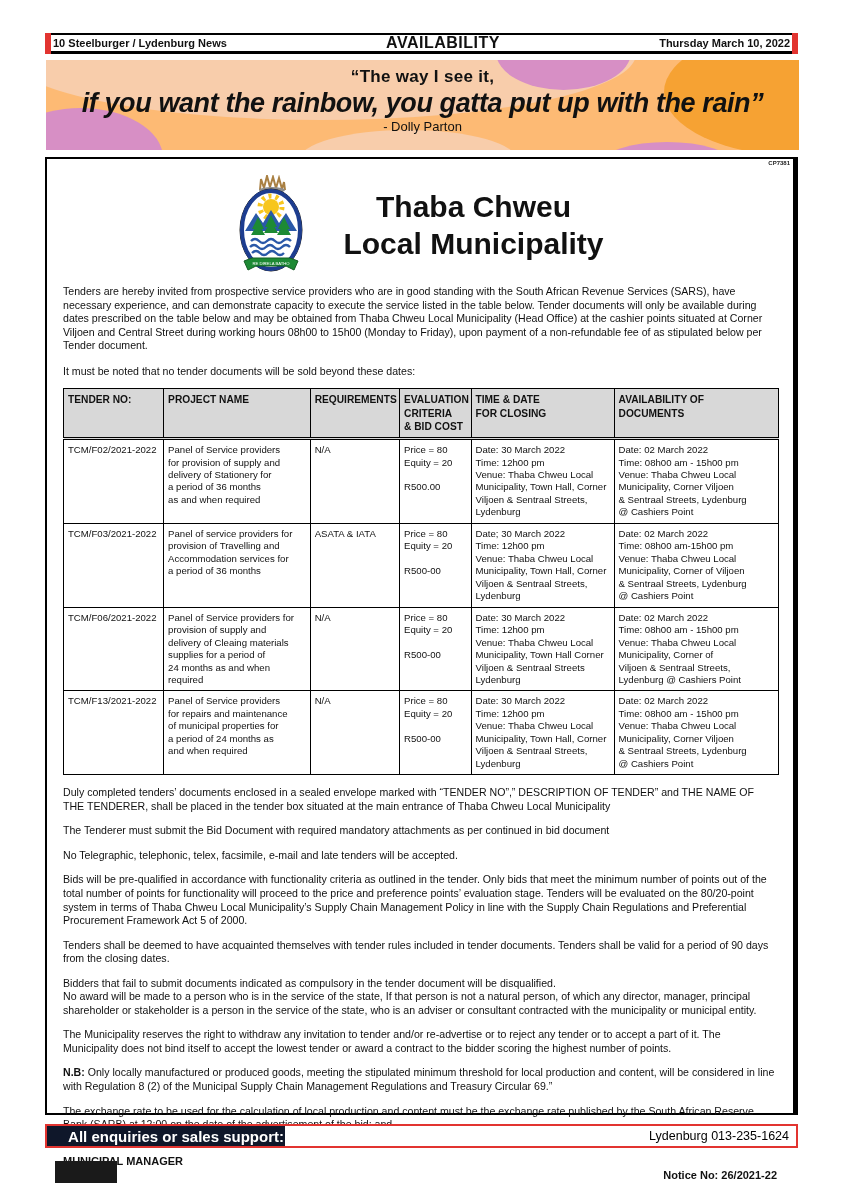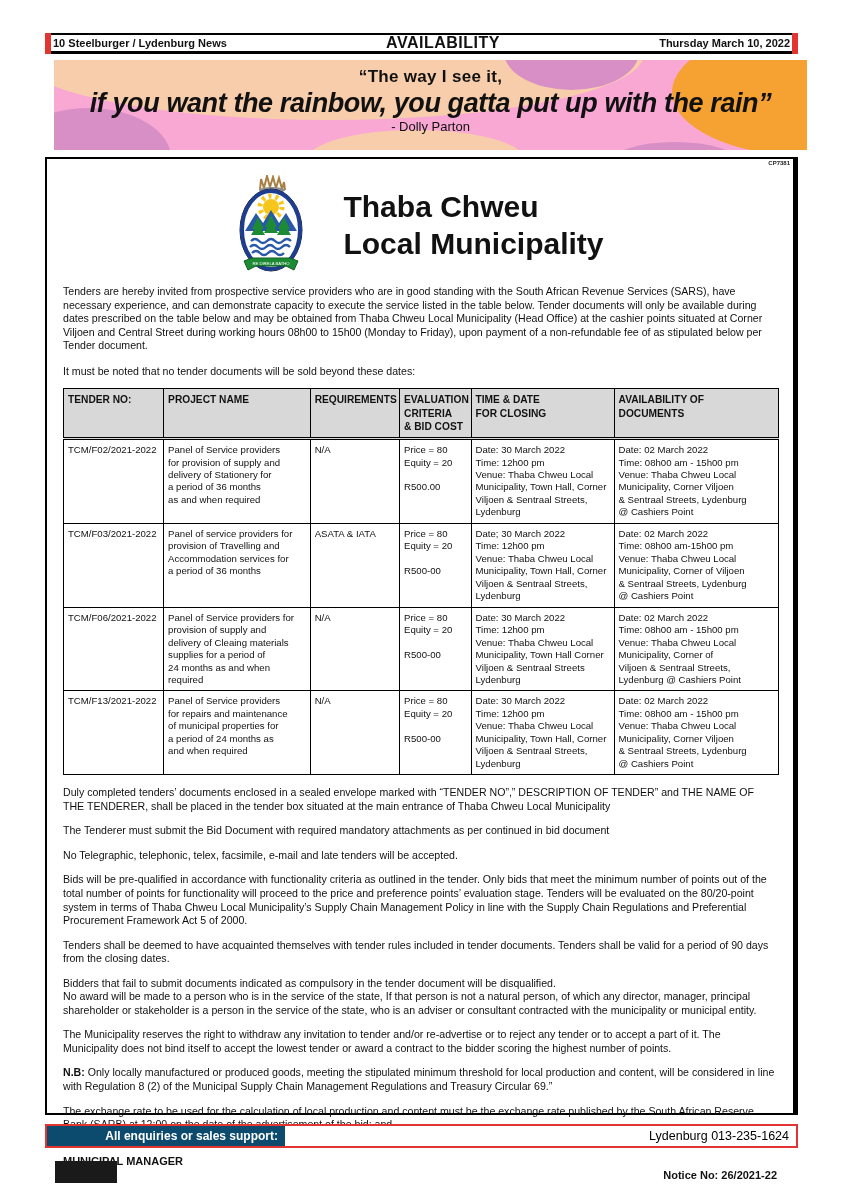--- a/index.html
+++ b/index.html
@@ -14,22 +14,22 @@
     padding:0 8px;
   }
   .page-header .cap { position:absolute; top:-2px; bottom:-3px; width:6px; background:#e23430; }
   .page-header .cap.left { left:0; }
   .page-header .cap.right { right:0; }
   .ph-left, .ph-right { font-size:11px; font-weight:bold; }
   .ph-center { font-size:16px; font-weight:bold; letter-spacing:.5px; }
 
   
   .banner {
-    position:absolute; left:54px; top:60px; width:753px; height:90px;
-    background:#f9a8d4; overflow:hidden;
+    position:absolute; left:46px; top:60px; width:753px; height:90px;
+    background:#fdba74; overflow:hidden;
   }
   .blob { position:absolute; border-radius:50%; }
   .blob.peach1 { left:-40px; top:-72px; width:630px; height:132px; background:#f8cdab; }
   .blob.pinktop { left:450px; top:-46px; width:135px; height:76px; background:#d78fc5; }
   .blob.orange { left:618px; top:-32px; width:270px; height:128px; background:#f6a233; }
   .blob.pinkbl { left:-48px; top:48px; width:165px; height:100px; background:#d78fc5; }
   .blob.peachb { left:252px; top:70px; width:220px; height:62px; background:#f8cdab; }
   .blob.pinkbr { left:556px; top:82px; width:130px; height:42px; background:#d78fc5; }
   .banner-text { position:relative; z-index:2; text-align:center; padding-top:7px; }
   .bt-line1 { font-size:17px; font-weight:bold; letter-spacing:.3px; }
@@ -39,21 +39,21 @@
   
   .notice {
     position:absolute; left:45px; top:157px; width:753px; height:958px;
     background:#fff; border:2px solid #000; border-right:5px solid #000;
     padding:10px 12px 0 12px;
   }
   .corner-code { position:absolute; top:1px; right:3px; font-size:6px; font-weight:bold; color:#222; }
 
   .masthead { display:flex; justify-content:center; align-items:center; margin-top:6px; }
   .crest { width:70px; height:100px; flex:0 0 auto; }
-  .muni-title { margin-left:37px; font-weight:bold; font-size:30px; line-height:37px; }
+  .muni-title { margin-left:37px; text-align:center; font-weight:bold; font-size:30px; line-height:37px; }
 
   .body-text { font-size:10.6px; line-height:1.28; margin:11px 4px 0 4px; white-space:pre-line; }
   .intro { margin-top:10px; }
   .note-line { margin-top:12px; }
 
   table.tenders { width:calc(100% - 6px); margin:10px 3px 0 4px; border-collapse:collapse; table-layout:fixed; }
   table.tenders th, table.tenders td {
     border:1px solid #000; vertical-align:top; text-align:left;
     font-size:9.6px; line-height:1.3; padding:4px 4px; white-space:pre-line;
   }
@@ -62,22 +62,22 @@
   col.c1{width:14%} col.c2{width:20.5%} col.c3{width:12.5%} col.c4{width:10%} col.c5{width:20%} col.c6{width:23%}
 
   .sig-row { display:flex; justify-content:space-between; margin:10px 4px 0 4px; font-size:11px; font-weight:bold; line-height:1.25; }
   .notice-no { align-self:flex-end; }
 
   
   .footer-bar {
     position:absolute; left:45px; top:1124px; width:753px; height:24px;
     border:2px solid #e23430; display:flex; background:#fff;
   }
-  .fb-red { width:238px; background:#0c4a6e; color:#fff; font-weight:bold; font-size:12px;
-            display:flex; align-items:center; justify-content:flex-end; padding-right:7px; }
+  .fb-red { width:238px; background:#0f172a; color:#fff; font-weight:bold; font-size:15px;
+            display:flex; align-items:center; justify-content:flex-end; padding-right:1px; }
   .fb-white { flex:1; display:flex; align-items:center; justify-content:flex-end;
               padding-right:7px; font-weight:normal; font-size:12.5px; color:#000; }
 
   .printers-mark { position:absolute; left:55px; top:1161px; width:62px; height:22px; background:#1a1a1a; }
 </style>
 </head>
 <body>
 
 <div class="page-header">
   <span class="cap left"></span>

